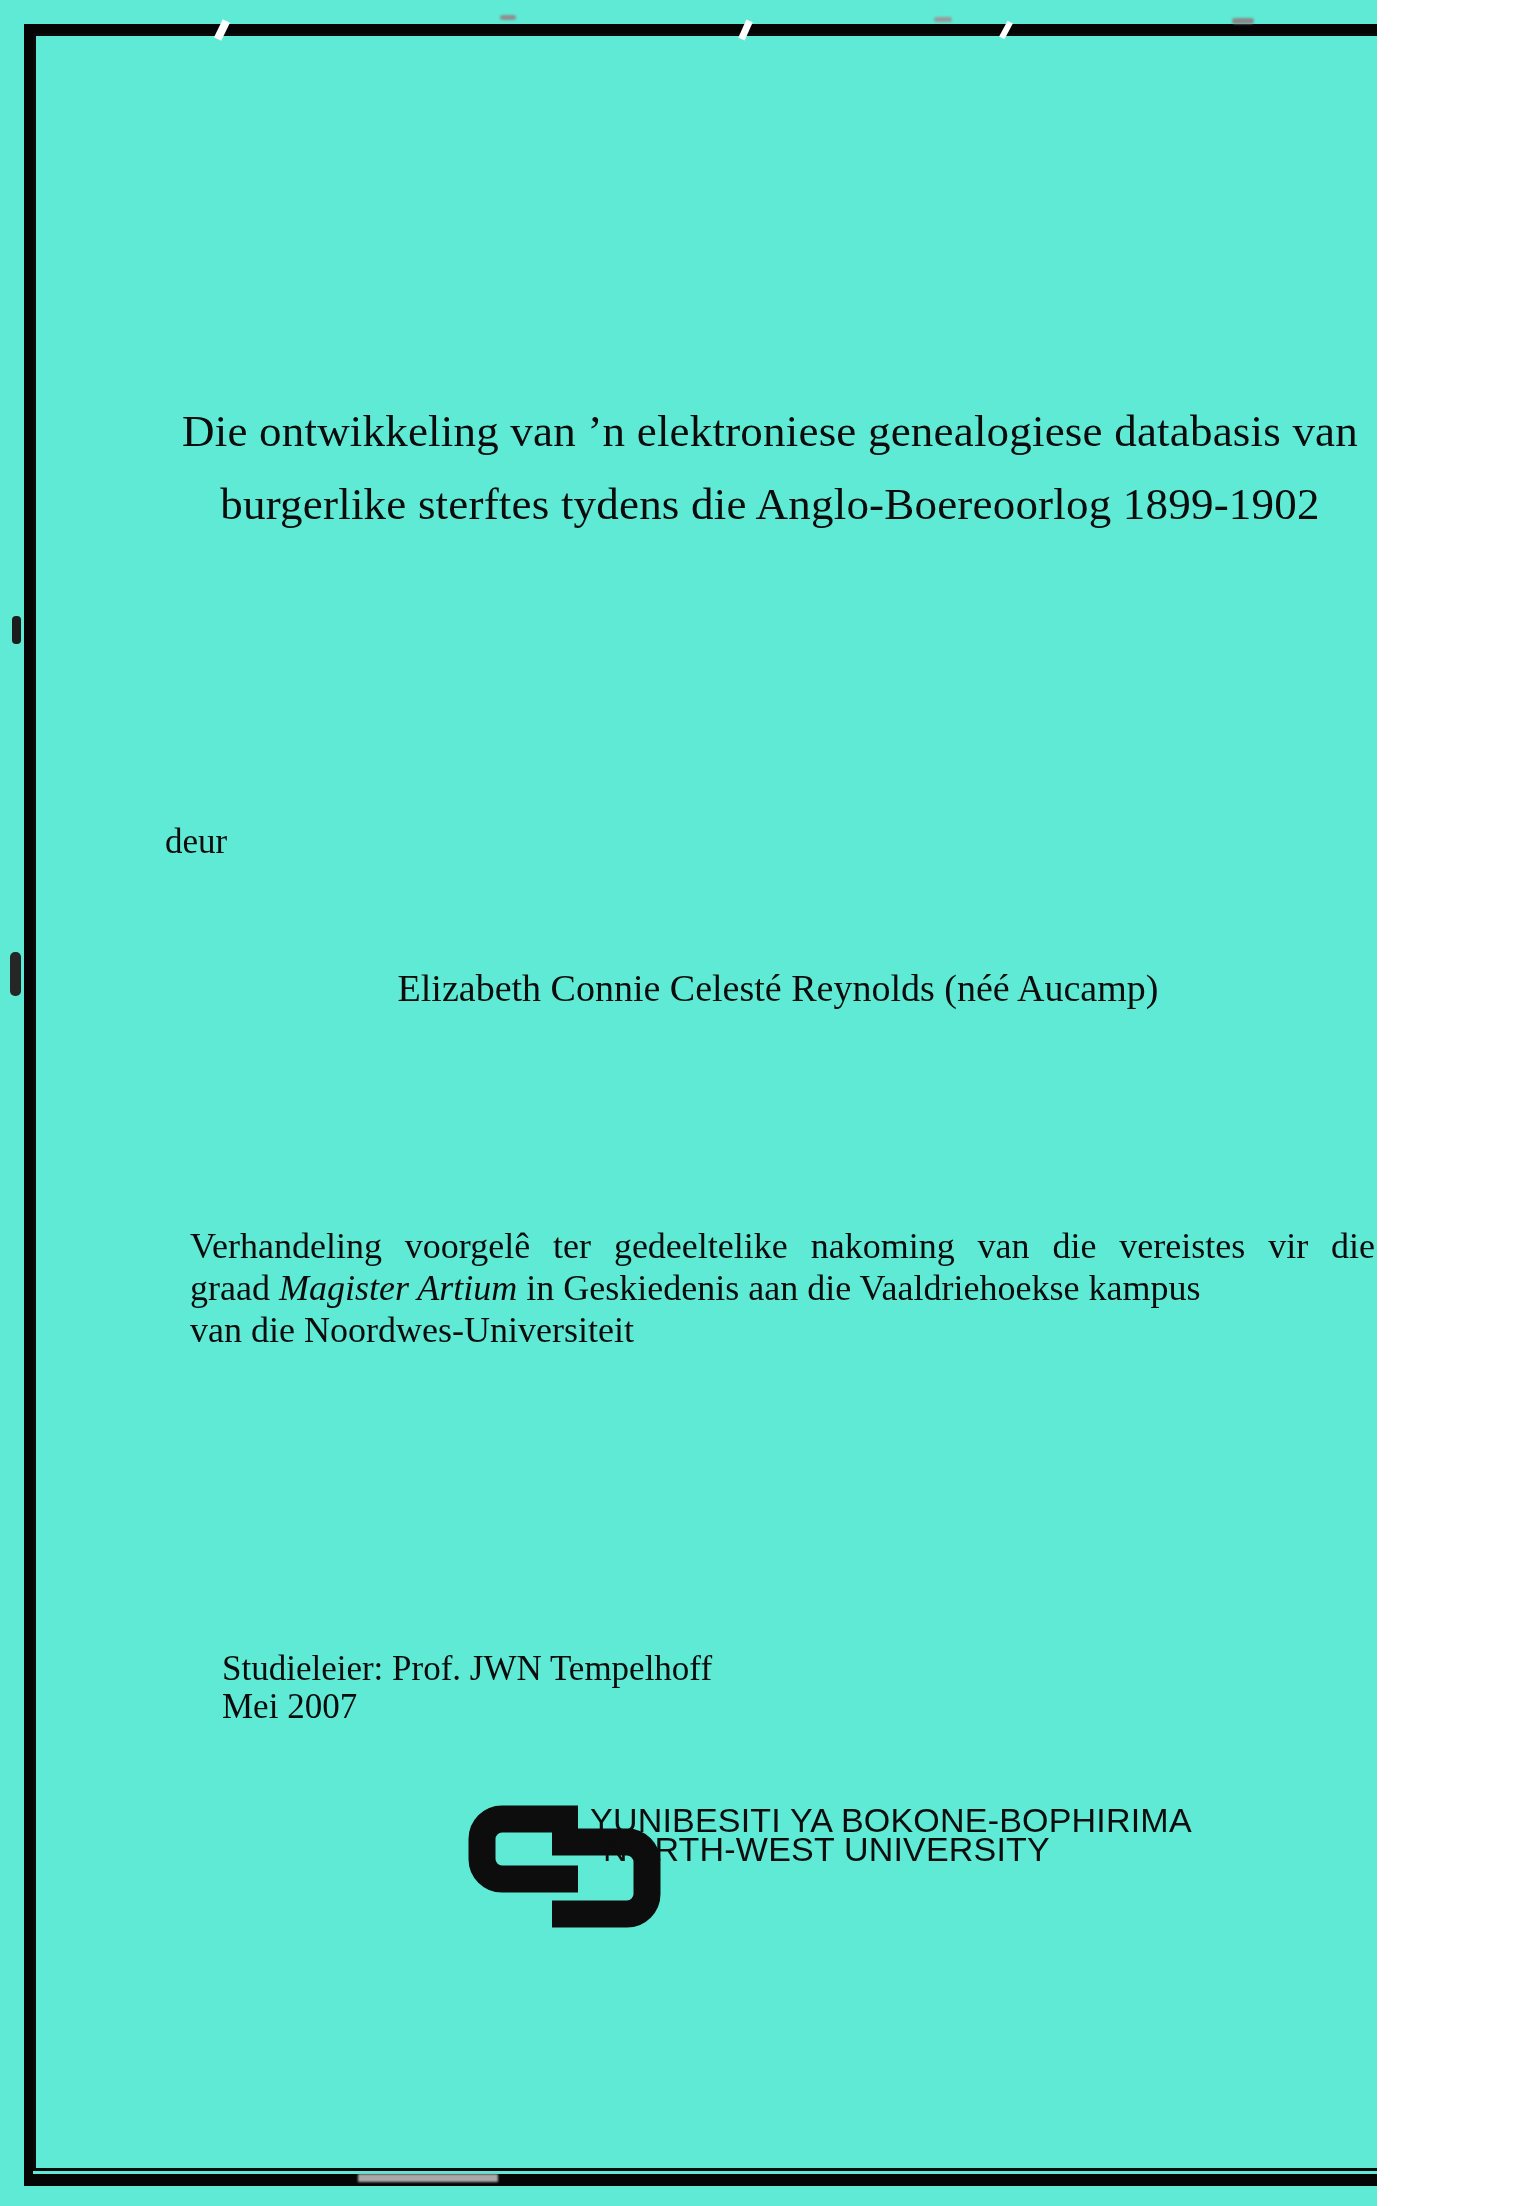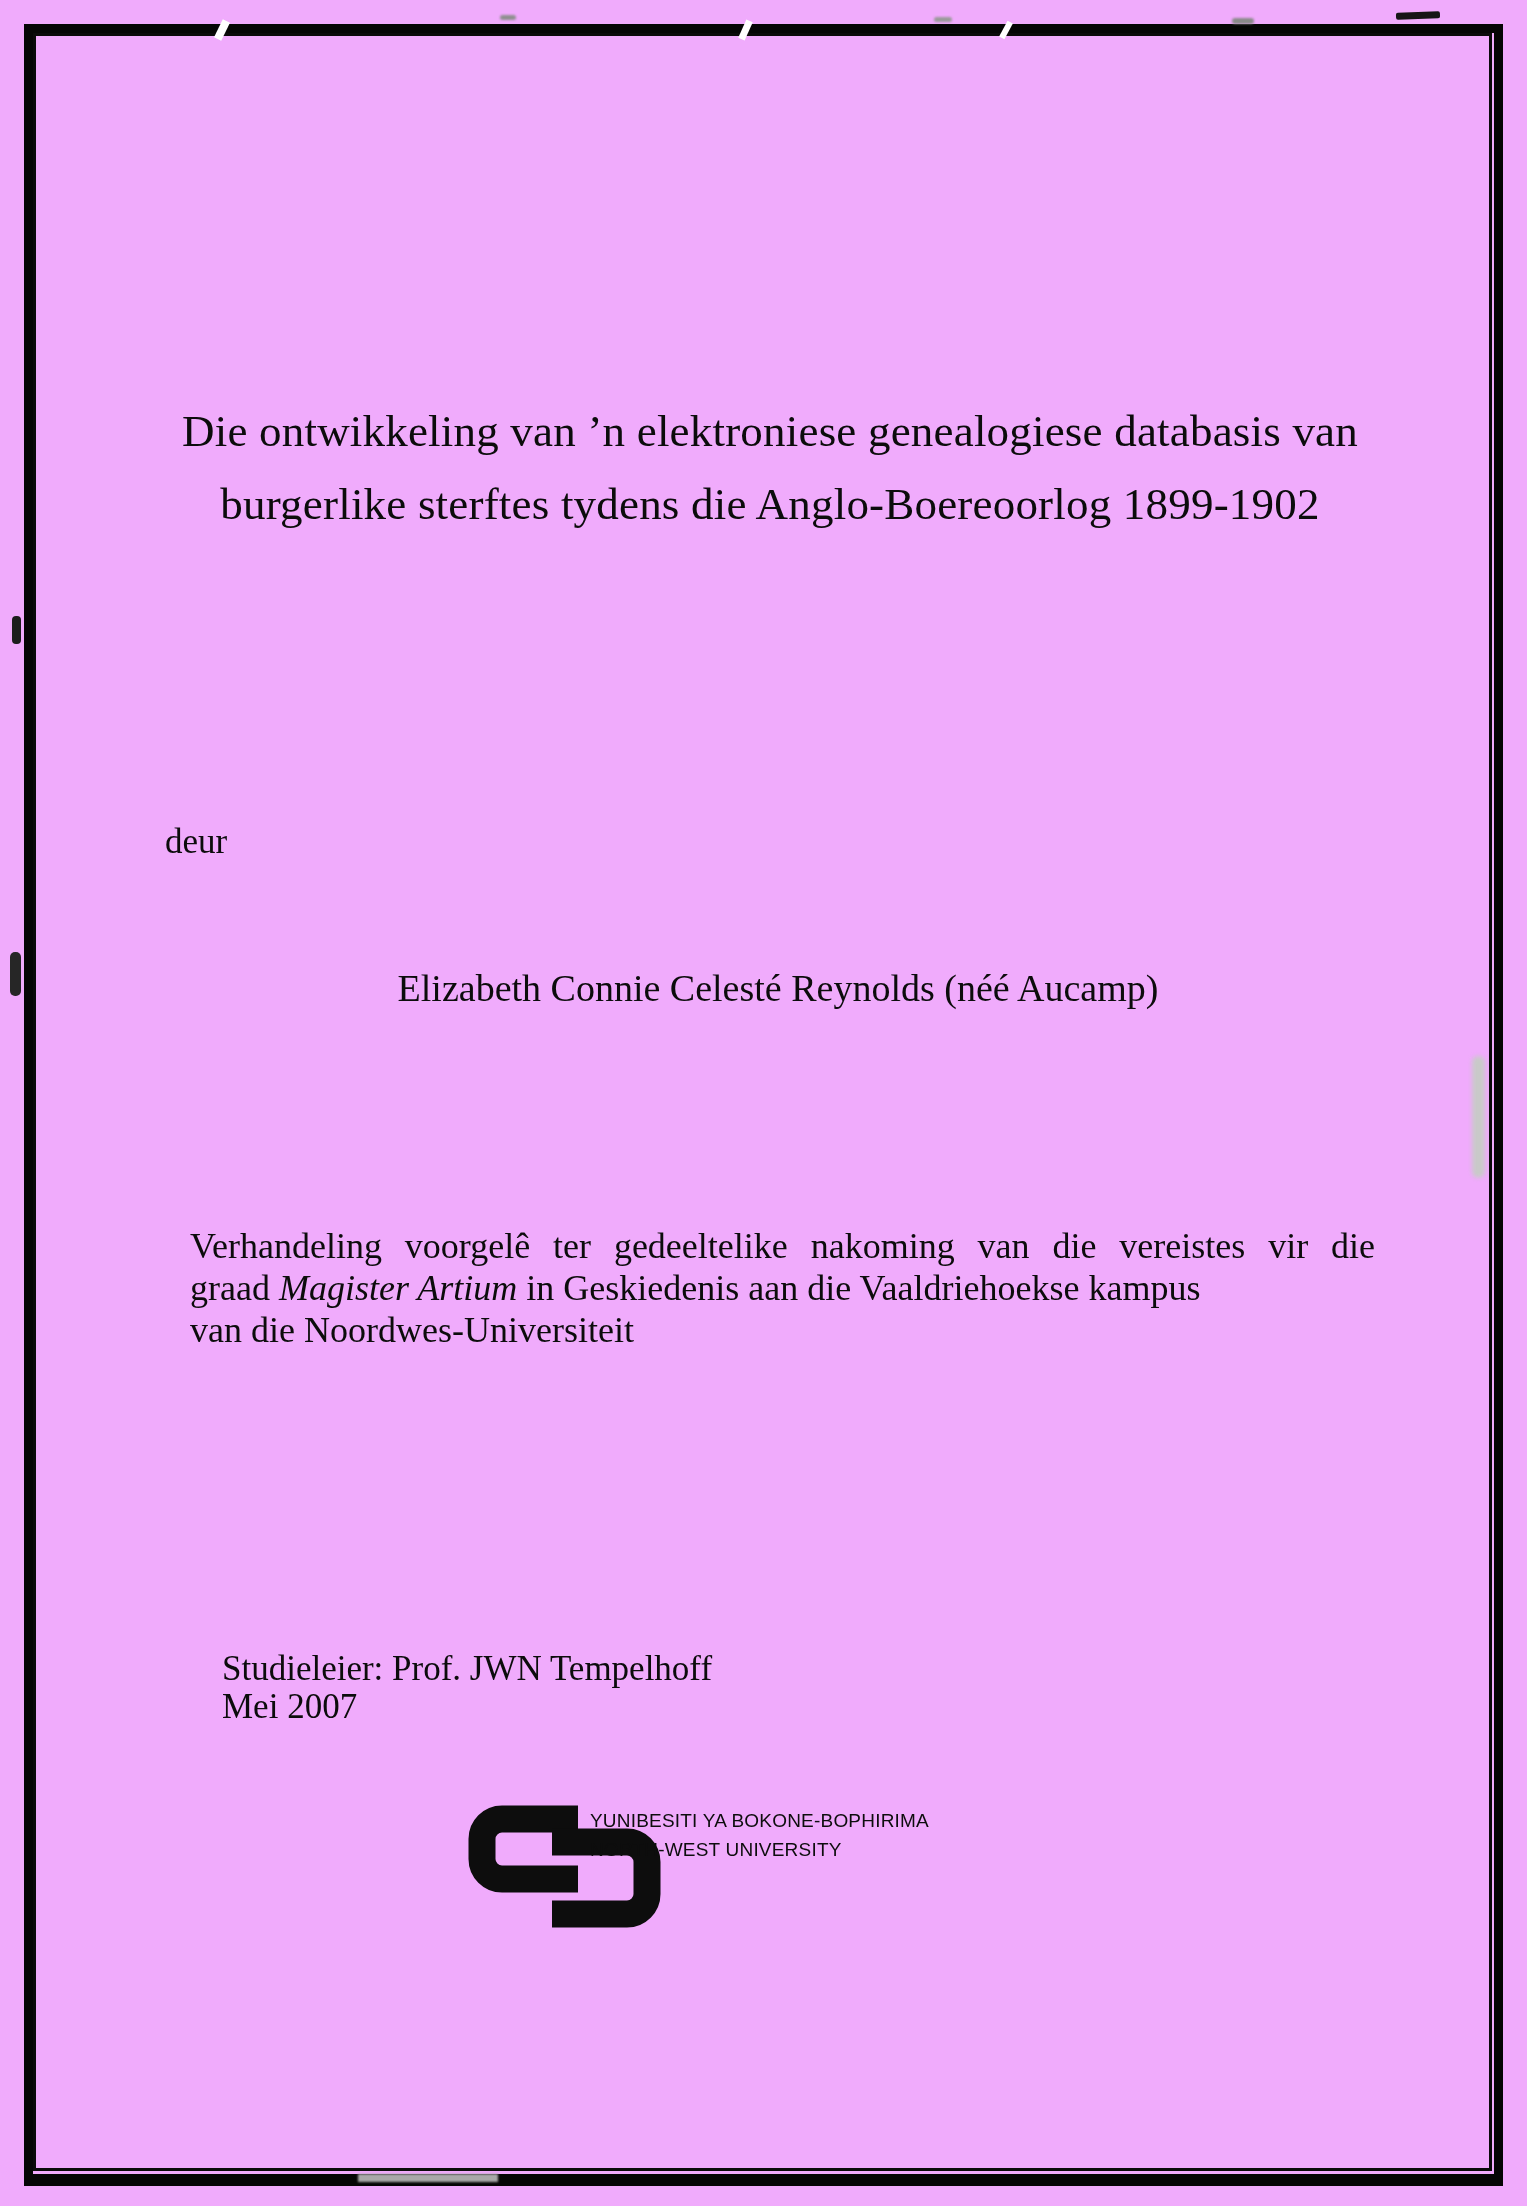--- a/index.html
+++ b/index.html
@@ -2,23 +2,23 @@
 <html><head>
 <meta charset="utf-8">
 <style>
   html, body {
     margin: 0;
     padding: 0;
     background: #ffffff;
   }
   .page {
     position: relative;
-    width: 1527px;
+    width: 1377px;
     height: 2206px;
-    background: #f0abfc;
+    background: #5eead4;
     overflow: hidden;
     font-family: "Liberation Serif", serif;
     color: #0c0c0c;
   }
   
   .outer-frame {
     position: absolute;
     left: 24px; top: 24px;
     width: 1479px; height: 2162px;
     box-sizing: border-box;
@@ -80,23 +80,23 @@
   
   .logo-mark {
     position: absolute;
     left: 462px; top: 1798px;
     width: 200px; height: 135px;
   }
   .logo-text {
     position: absolute;
     left: 590px; top: 1806px;
     width: 473px;
-    text-align: left;
+    text-align: center;
     font-family: "Liberation Sans", sans-serif;
-    font-size: 19px;
+    font-size: 34px;
     line-height: 29px;
     letter-spacing: 0.2px;
     color: #0d0d0d;
     white-space: nowrap;
   }
   
   .artifact { position: absolute; pointer-events: none; }
   .streak-1 { left: 218px; top: 20px; width: 8px; height: 20px; background: #ffffff; transform: rotate(26deg); }
   .streak-2 { left: 742px; top: 20px; width: 7px; height: 20px; background: #ffffff; transform: rotate(24deg); }
   .streak-3 { left: 1003px; top: 21px; width: 6px; height: 18px; background: #ffffff; transform: rotate(28deg); }

